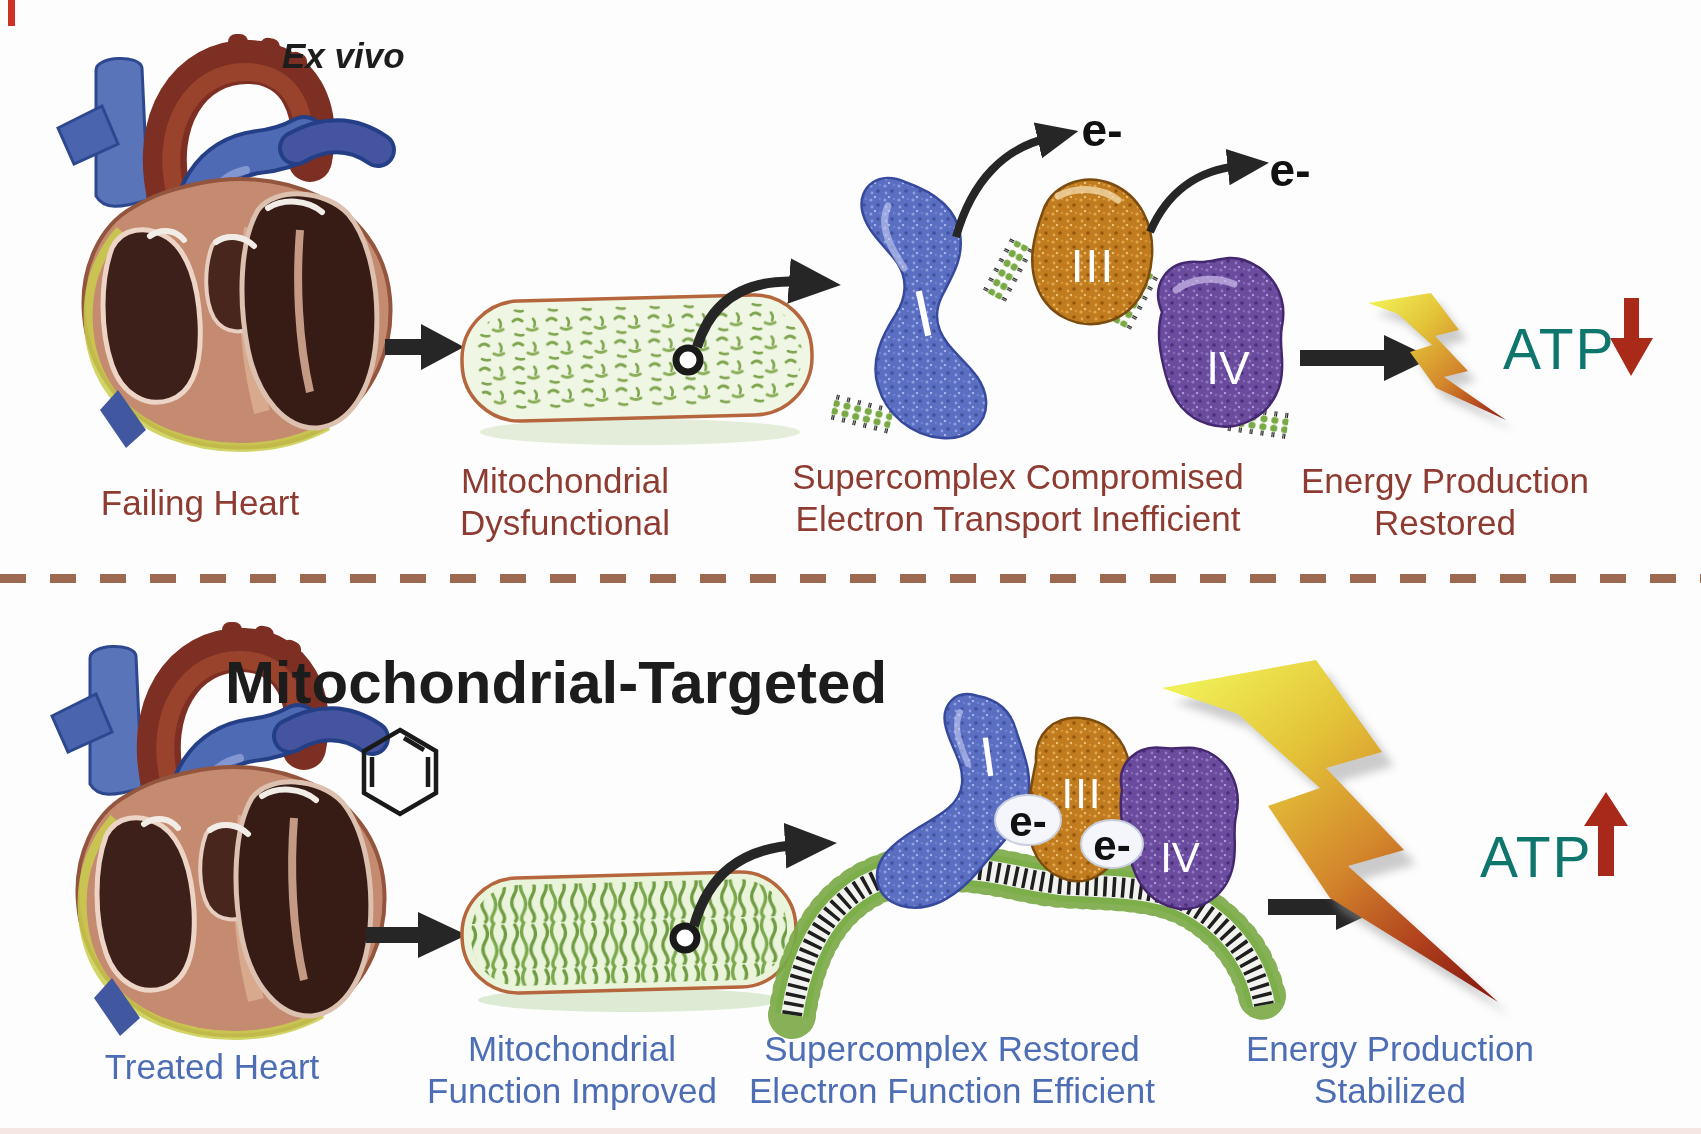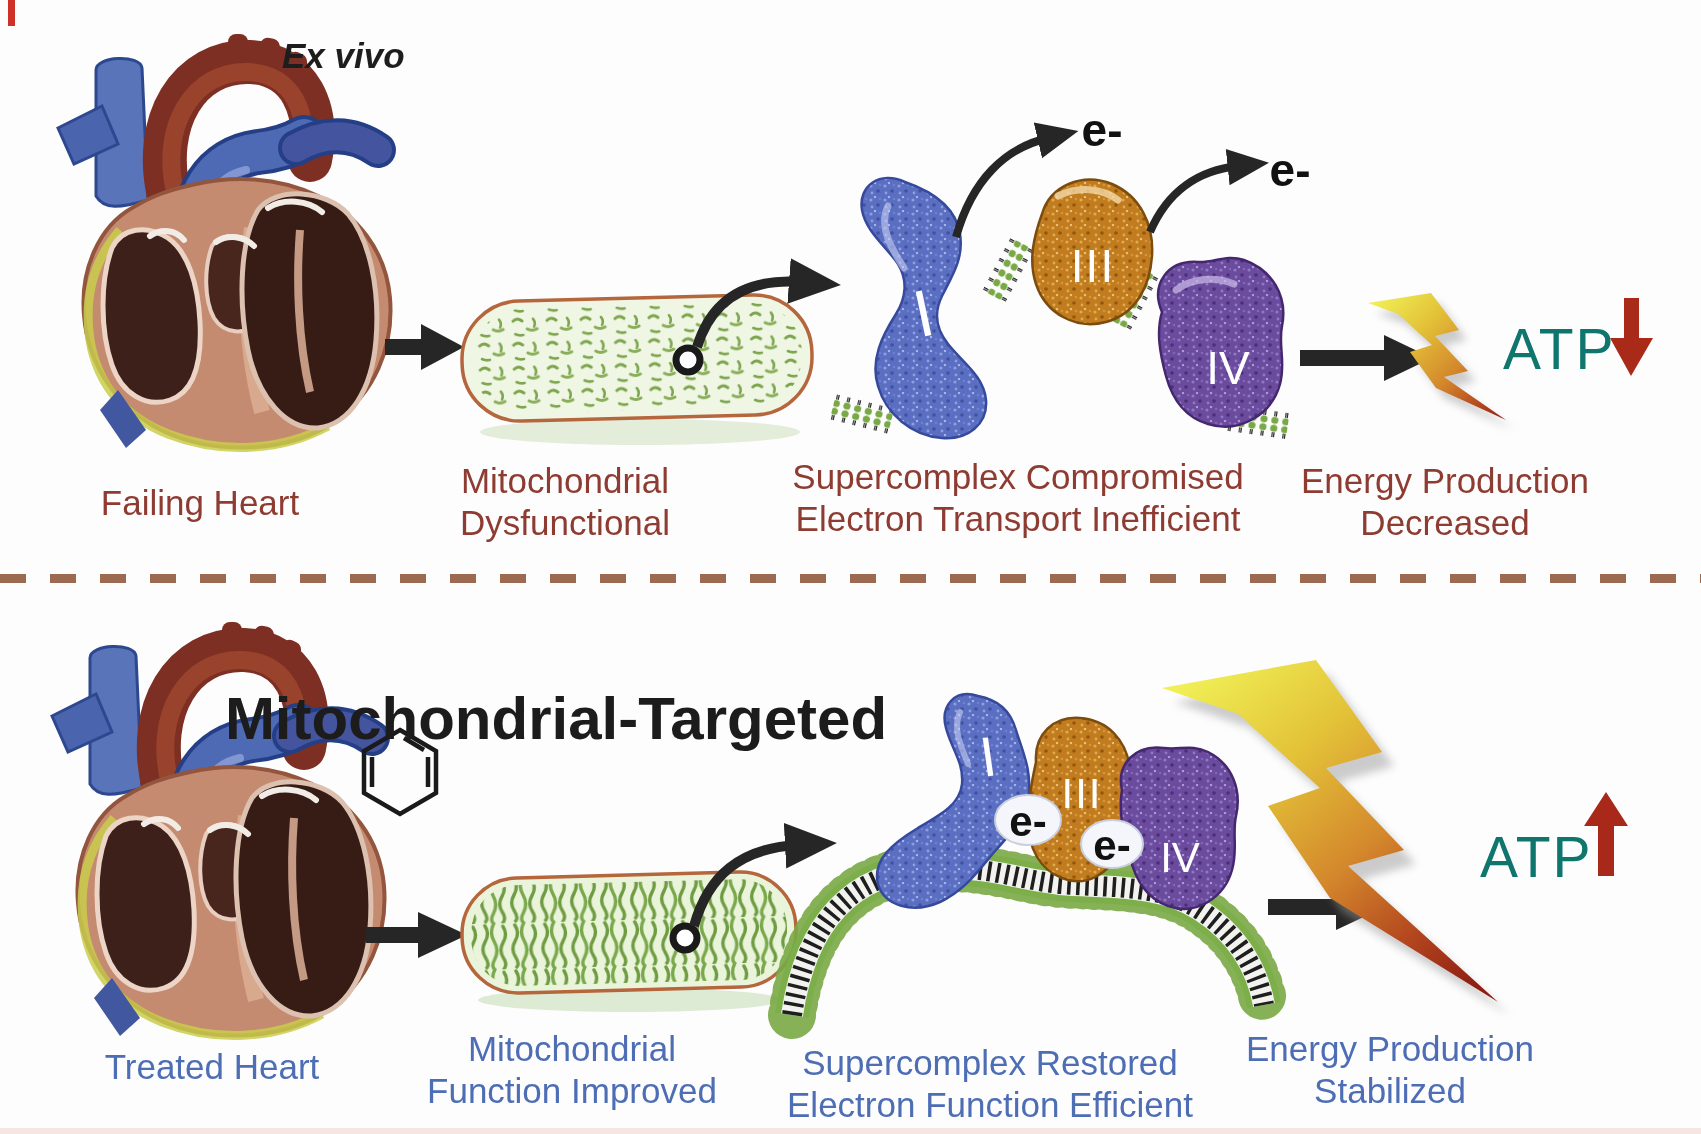--- a/index.html
+++ b/index.html
@@ -276,32 +276,32 @@
   <div class="cap cap-top" style="left:565px;top:460px;">
     <div>Mitochondrial</div>
     <div>Dysfunctional</div>
   </div>
   <div class="cap cap-top" style="left:1018px;top:456px;">
     <div>Supercomplex Compromised</div>
     <div>Electron Transport Inefficient</div>
   </div>
   <div class="cap cap-top" style="left:1445px;top:460px;">
     <div>Energy Production</div>
-    <div>Decreased</div>
+    <div>Restored</div>
   </div>
   <div class="atp" style="left:1503px;top:316px;">ATP</div>
 
-  <div class="heading-line" style="left:556px;top:648px;margin-top:36px;">Mitochondrial-Targeted</div>
+  <div class="heading-line" style="left:556px;top:648px;">Mitochondrial-Targeted</div>
 
   <div class="cap cap-bottom" style="left:212px;top:1046px;">Treated Heart</div>
   <div class="cap cap-bottom" style="left:572px;top:1028px;">
     <div>Mitochondrial</div>
     <div>Function Improved</div>
   </div>
-  <div class="cap cap-bottom" style="left:990px;top:1028px;margin-top:14px;">
+  <div class="cap cap-bottom" style="left:952px;top:1028px;">
     <div>Supercomplex Restored</div>
     <div>Electron Function Efficient</div>
   </div>
   <div class="cap cap-bottom" style="left:1390px;top:1028px;">
     <div>Energy Production</div>
     <div>Stabilized</div>
   </div>
   <div class="atp" style="left:1480px;top:824px;">ATP</div>
 
 </div>

